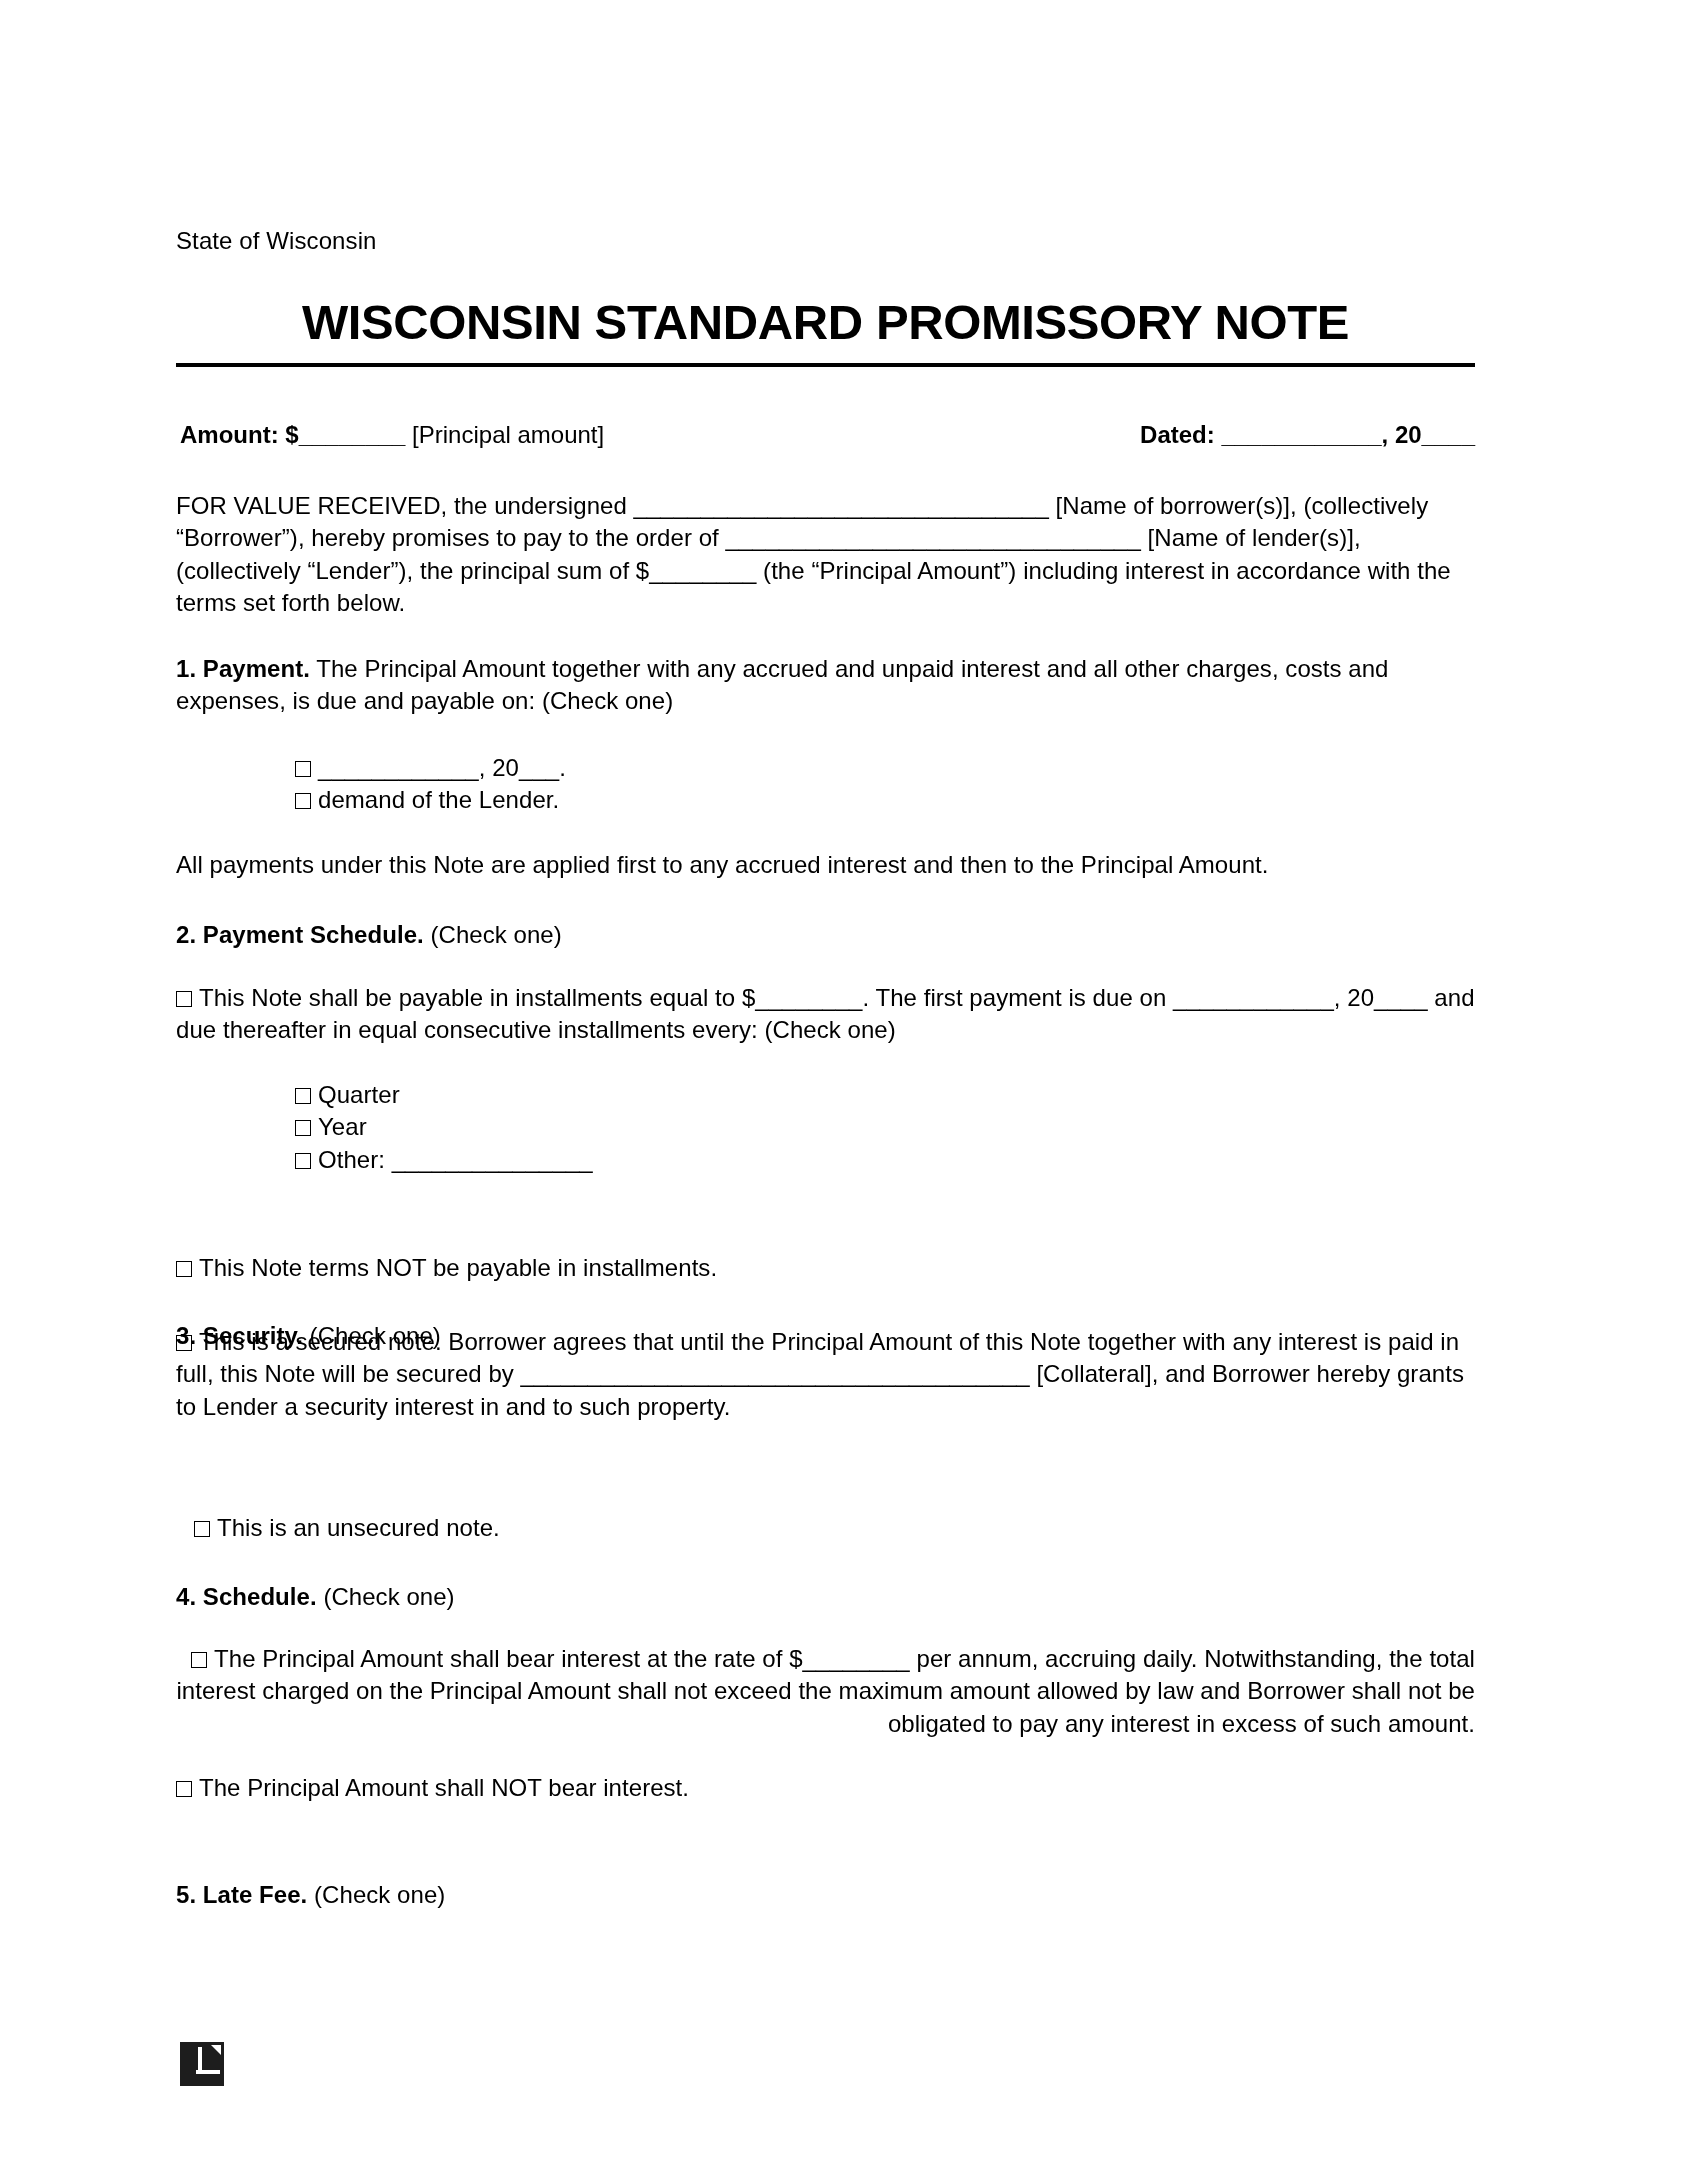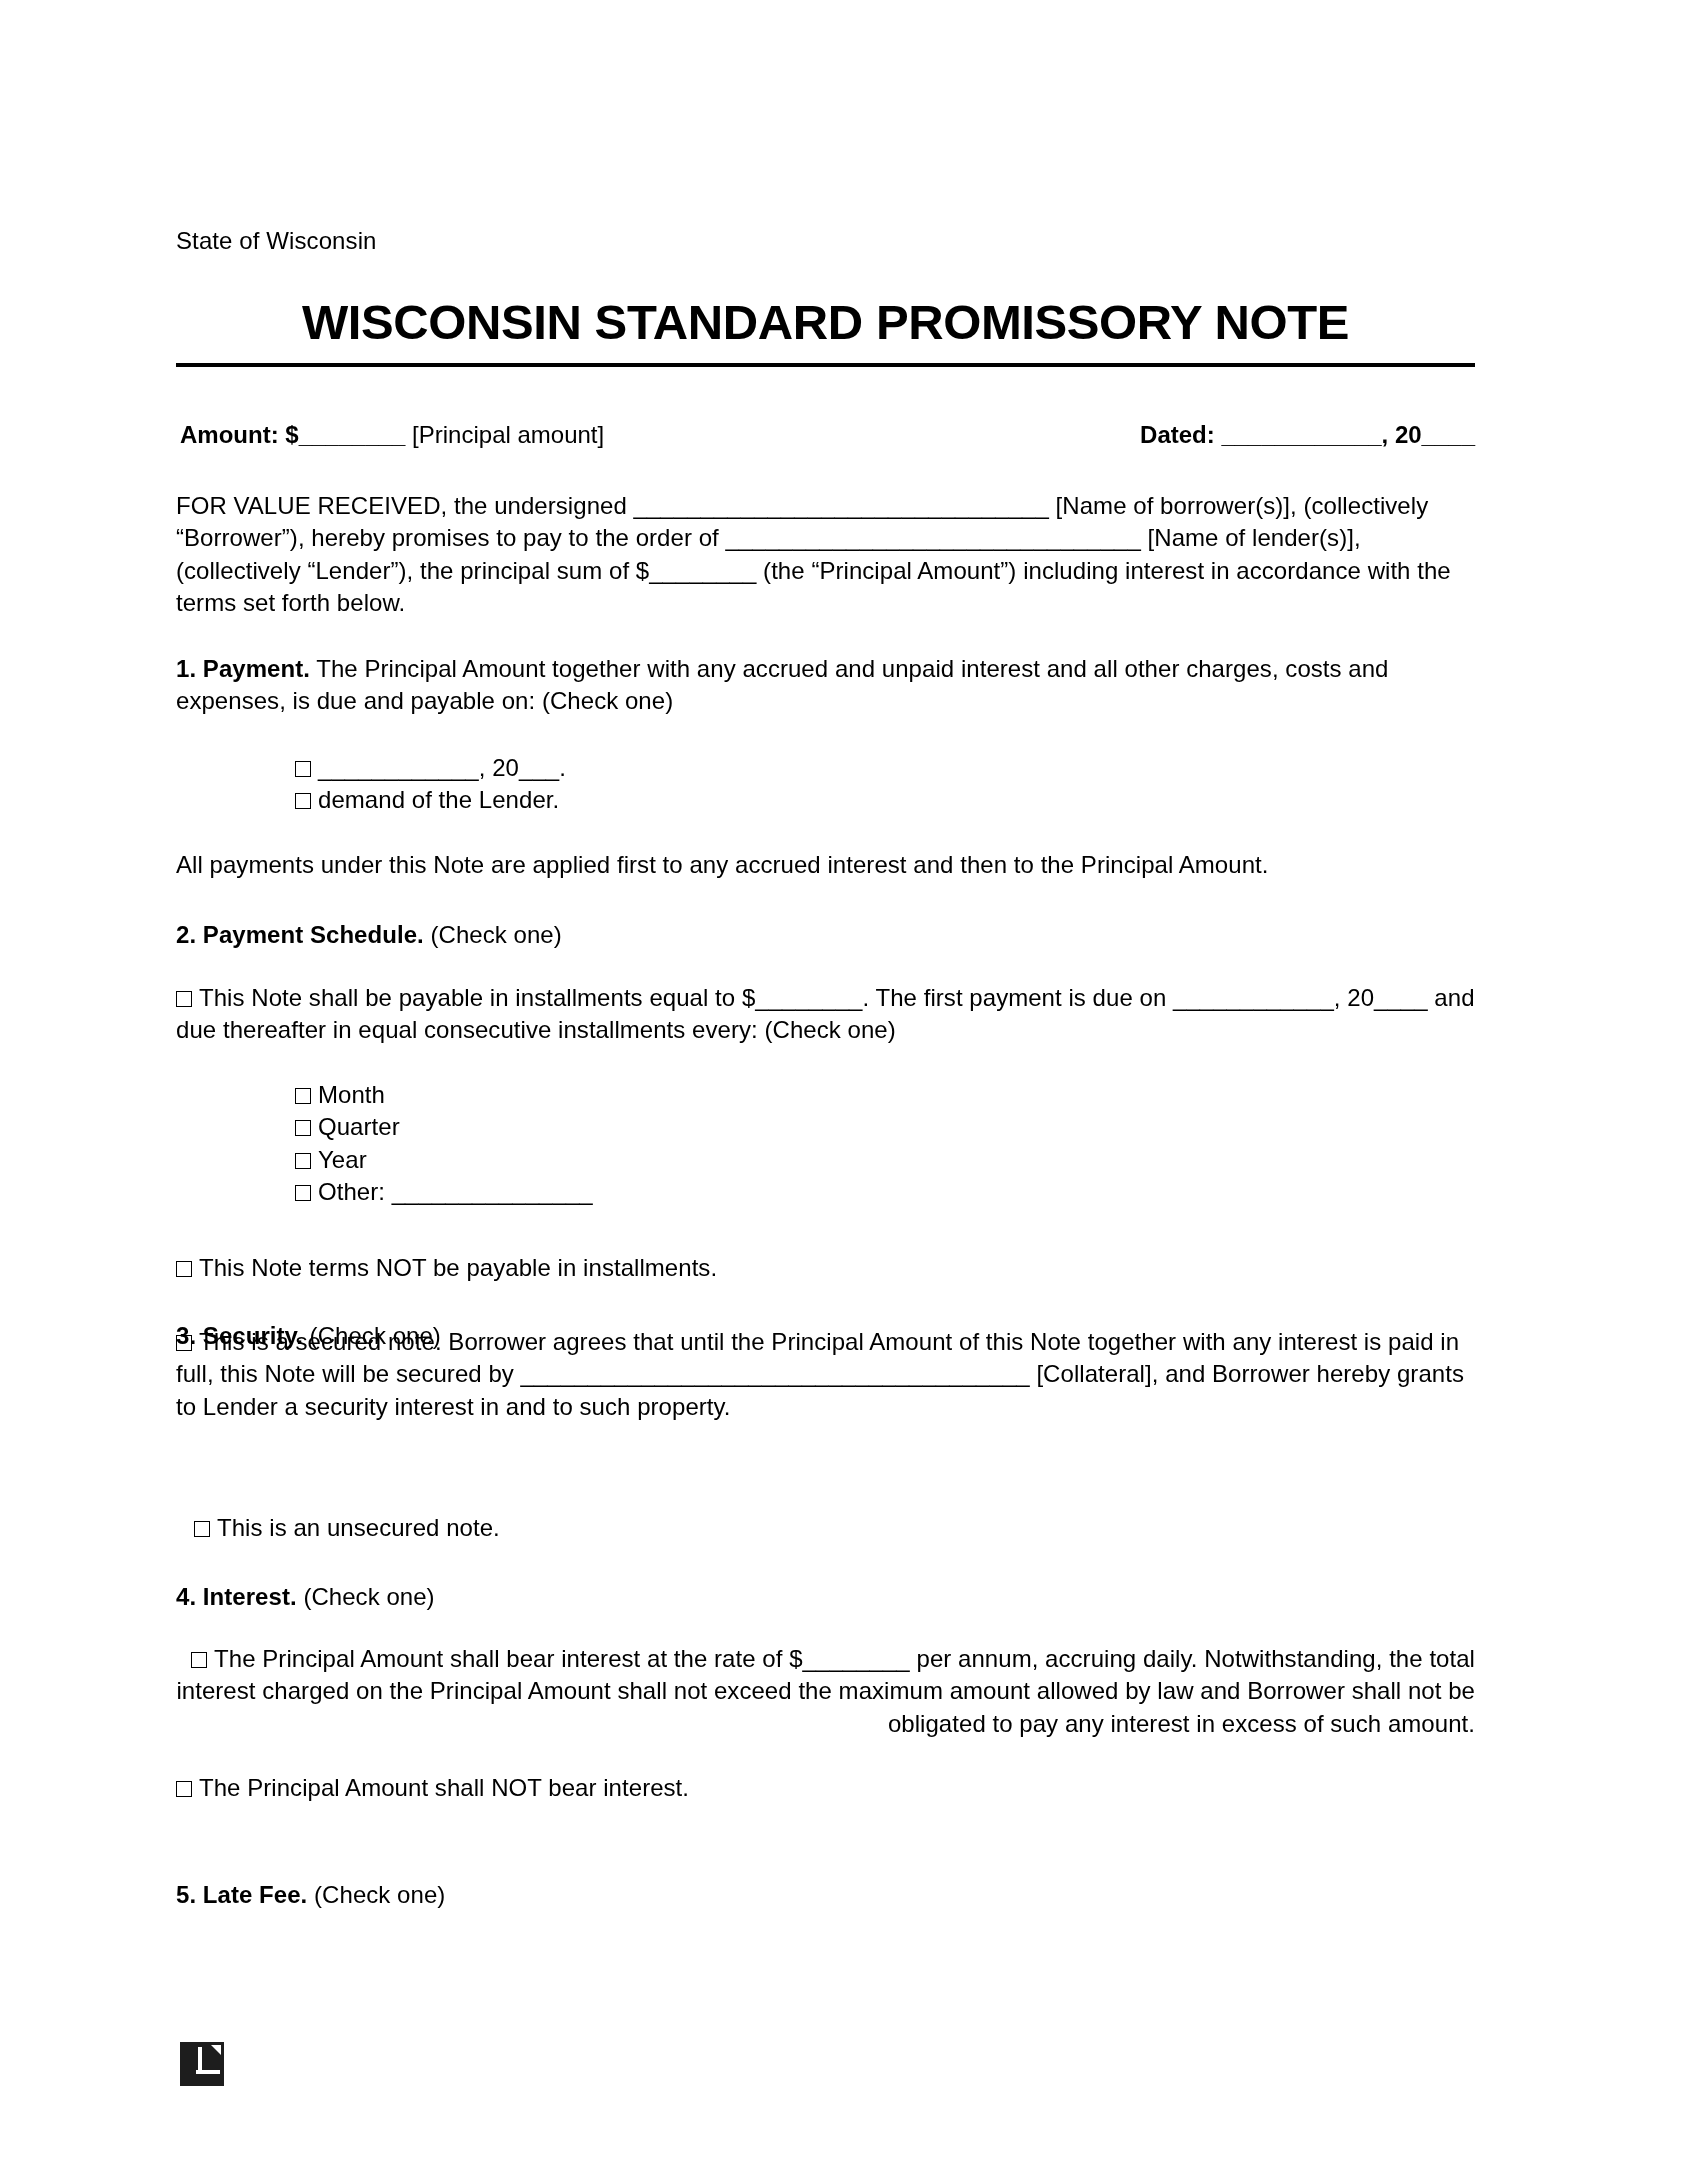--- a/index.html
+++ b/index.html
@@ -196,21 +196,20 @@
       <span class="sec-label">2.</span>
       <span class="sec-label">Payment Schedule.</span><span> (Check one)</span>
     </div>
 
     <div class="body-block b-sec2-a">
       <span class="cb"></span><span>This Note shall be payable in installments equal to $________. The first payment is due on</span>
       <span>____________, 20____ and due thereafter in equal consecutive installments every: (Check one)</span>
     </div>
 
     <div class="body-block b-sec2-opts">
-      <div class="cbline"><span class="cb"></span><span>Month</span></div>
       <div class="cbline"><span class="cb"></span><span>Quarter</span></div>
       <div class="cbline"><span class="cb"></span><span>Year</span></div>
       <div class="cbline"><span class="cb"></span><span>Other: _______________</span></div>
     </div>
 
     <div class="body-block b-sec2-b">
       <span class="cb"></span><span>This Note terms </span><span class="u">NOT</span><span> be payable in installments.</span>
     </div>
 
     <div class="body-block b-sec3-h">
@@ -221,21 +220,21 @@
     <div class="body-block b-sec3-a">
       <span class="cb"></span><span>This is a secured note. Borrower agrees that until the Principal Amount of this Note together with any interest is paid in full, this Note will be secured by ______________________________________ [Collateral], and Borrower hereby grants to Lender a security interest in and to such property.</span>
     </div>
 
     <div class="body-block b-sec3-b">
       <span class="cb"></span><span>This is an unsecured note.</span>
     </div>
 
     <div class="body-block b-sec4-h">
       <span class="sec-label">4.</span>
-      <span class="sec-label">Interest.</span><span> (Check one)</span>
+      <span class="sec-label">Schedule.</span><span> (Check one)</span>
     </div>
 
     <div class="body-block b-sec4-a">
       <span class="cb"></span><span>The Principal Amount shall bear interest at the rate of $________ per annum, accruing daily. Notwithstanding, the total interest charged on the Principal Amount shall not exceed the maximum amount allowed by law and Borrower shall not be obligated to pay any interest in excess of such amount.</span>
     </div>
 
     <div class="body-block b-sec4-b">
       <span class="cb"></span><span>The Principal Amount shall </span><span class="u">NOT</span><span> bear interest.</span>
     </div>
 

